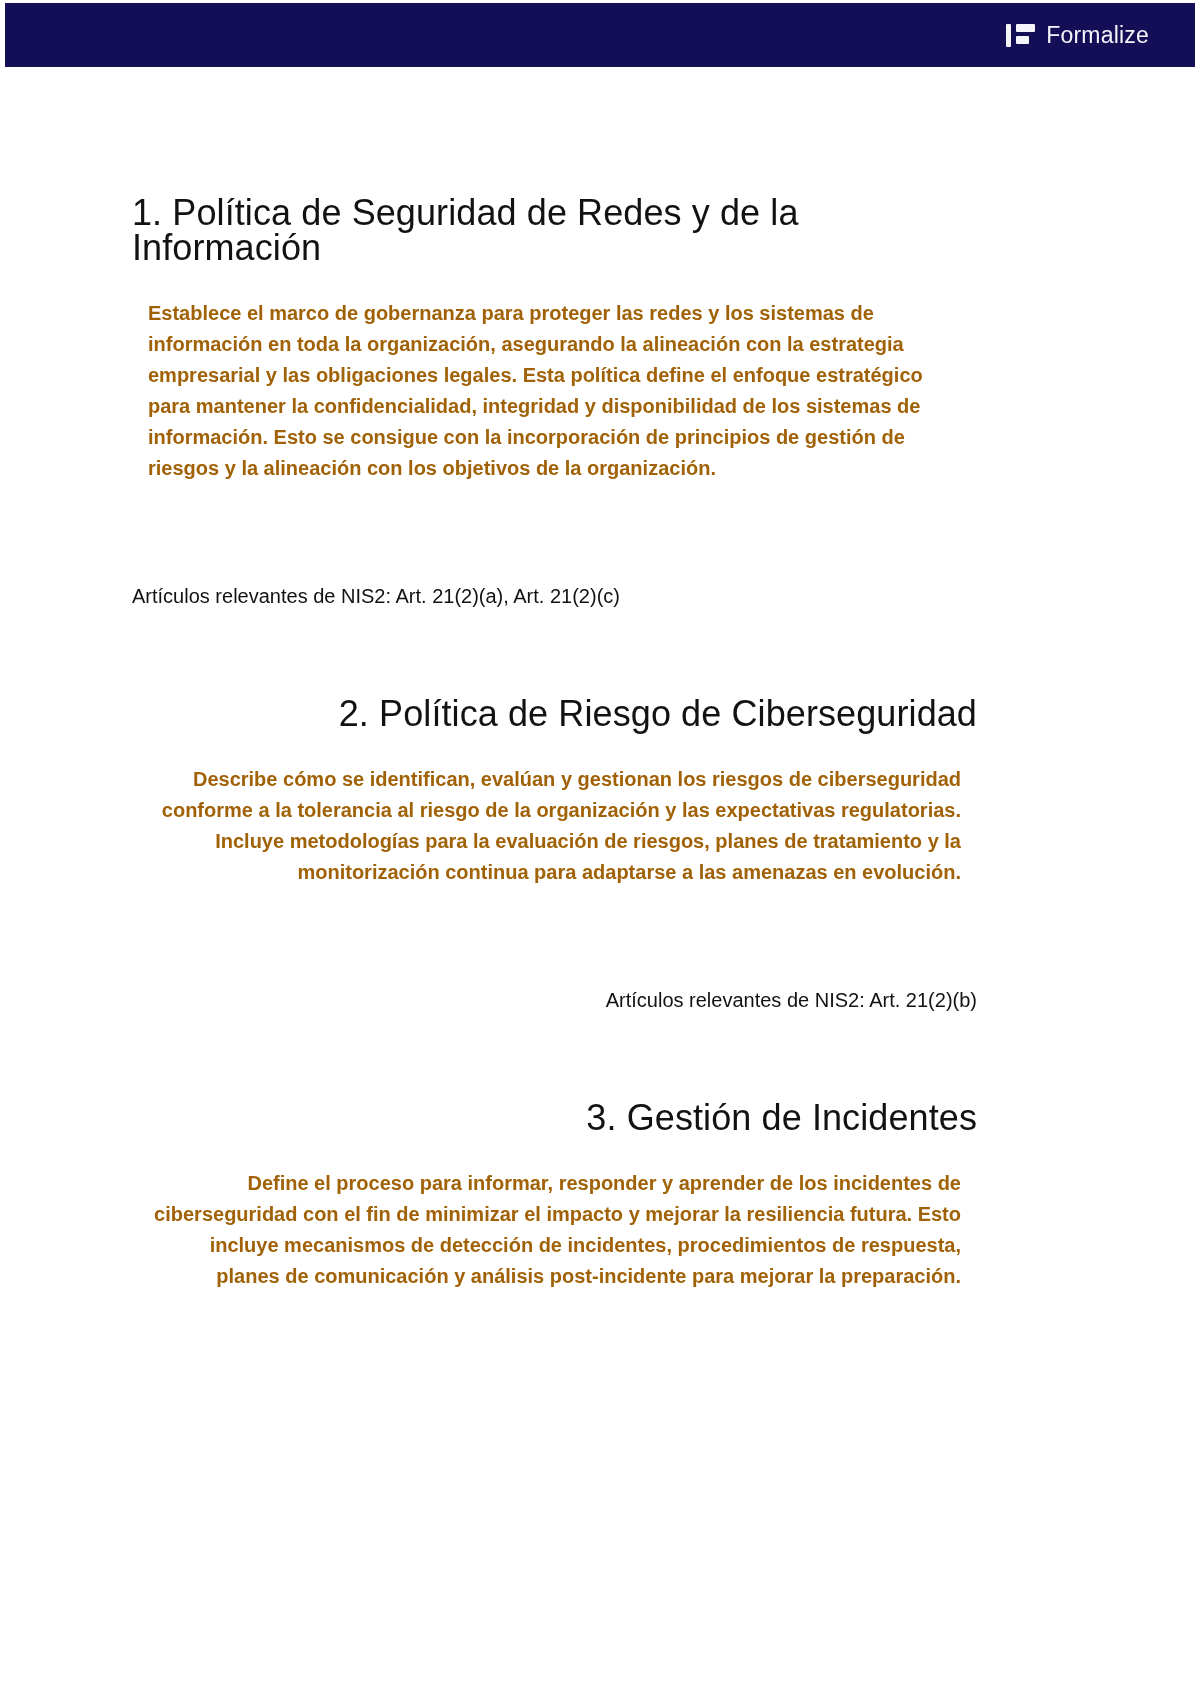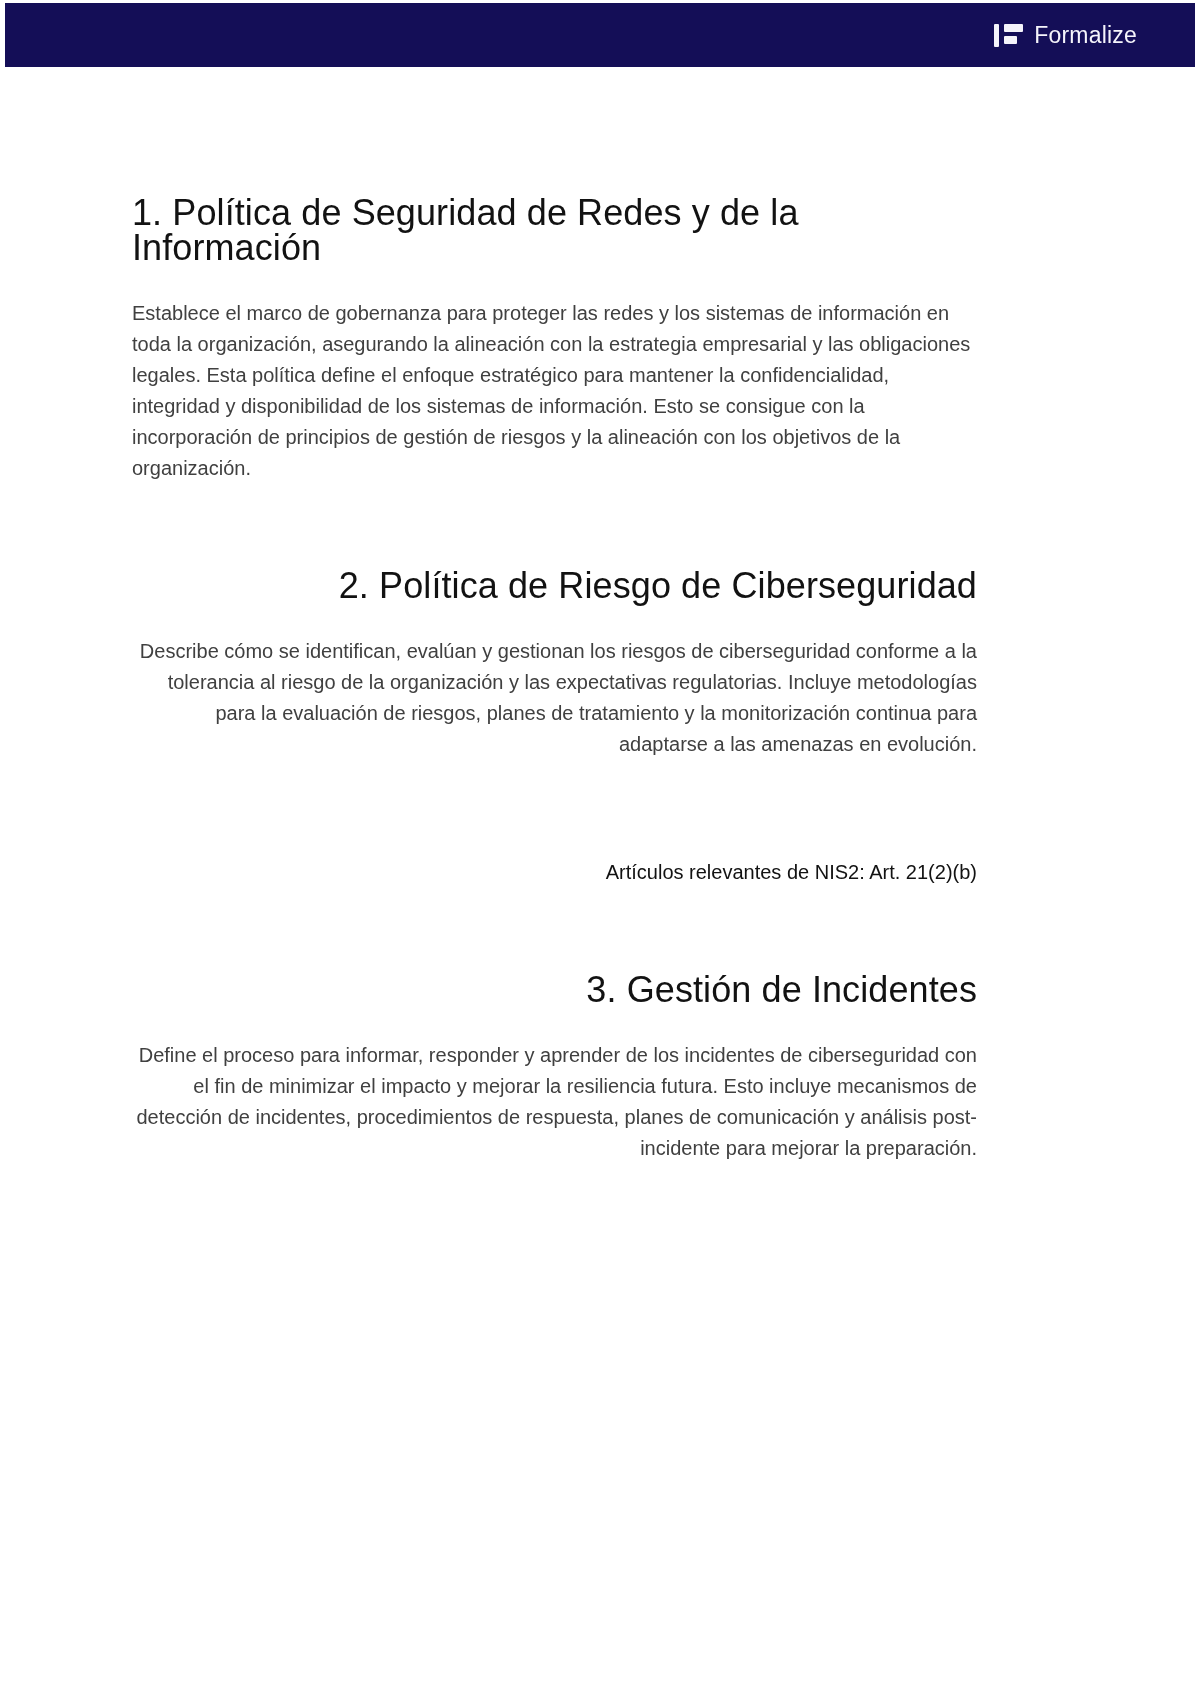--- a/index.html
+++ b/index.html
@@ -12,21 +12,21 @@
     overflow: hidden;
     position: relative;
   }
   .topbar {
     margin: 3px 5px 0 5px;
     height: 64px;
     background: #140e57;
     display: flex;
     align-items: center;
     justify-content: flex-end;
-    padding-right: 58px;
+    padding-right: 46px;
   }
   .brand {
     display: flex;
     align-items: center;
     gap: 11px;
   }
   .brand-icon { display: block; }
   .brand-name {
     color: #f5f4fb;
     font-size: 23px;
@@ -43,23 +43,23 @@
     font-size: 36px;
     line-height: 35px;
     font-weight: 500;
     color: #121212;
     margin: 0 0 33px 0;
     letter-spacing: 0.1px;
   }
   .section p.body-text {
     font-size: 20px;
     line-height: 31px;
-    font-weight: 400;
-    color: #404040;
-    margin: 0;
+    font-weight: 700;
+    color: #a16207;
+    margin: 16px;
   }
   .section p.articles {
     font-size: 20px;
     line-height: 31px;
     font-weight: 400;
     color: #121212;
     margin: 97px 0 0 0;
   }
 </style>
 </head>
@@ -74,20 +74,21 @@
     </svg>
     <span class="brand-name">Formalize</span>
   </div>
 </header>
 
 <main class="content">
 
   <section class="section">
     <h2>1. Política de Seguridad de Redes y de la Información</h2>
     <p class="body-text">Establece el marco de gobernanza para proteger las redes y los sistemas de información en toda la organización, asegurando la alineación con la estrategia empresarial y las obligaciones legales. Esta política define el enfoque estratégico para mantener la confidencialidad, integridad y disponibilidad de los sistemas de información. Esto se consigue con la incorporación de principios de gestión de riesgos y la alineación con los objetivos de la organización.</p>
+    <p class="articles">Artículos relevantes de NIS2: Art. 21(2)(a), Art. 21(2)(c)</p>
   </section>
 
   <section class="section">
     <h2>2. Política de Riesgo de Ciberseguridad</h2>
     <p class="body-text">Describe cómo se identifican, evalúan y gestionan los riesgos de ciberseguridad conforme a la tolerancia al riesgo de la organización y las expectativas regulatorias. Incluye metodologías para la evaluación de riesgos, planes de tratamiento y la monitorización continua para adaptarse a las amenazas en evolución.</p>
     <p class="articles">Artículos relevantes de NIS2: Art. 21(2)(b)</p>
   </section>
 
   <section class="section">
     <h2>3. Gestión de Incidentes</h2>

